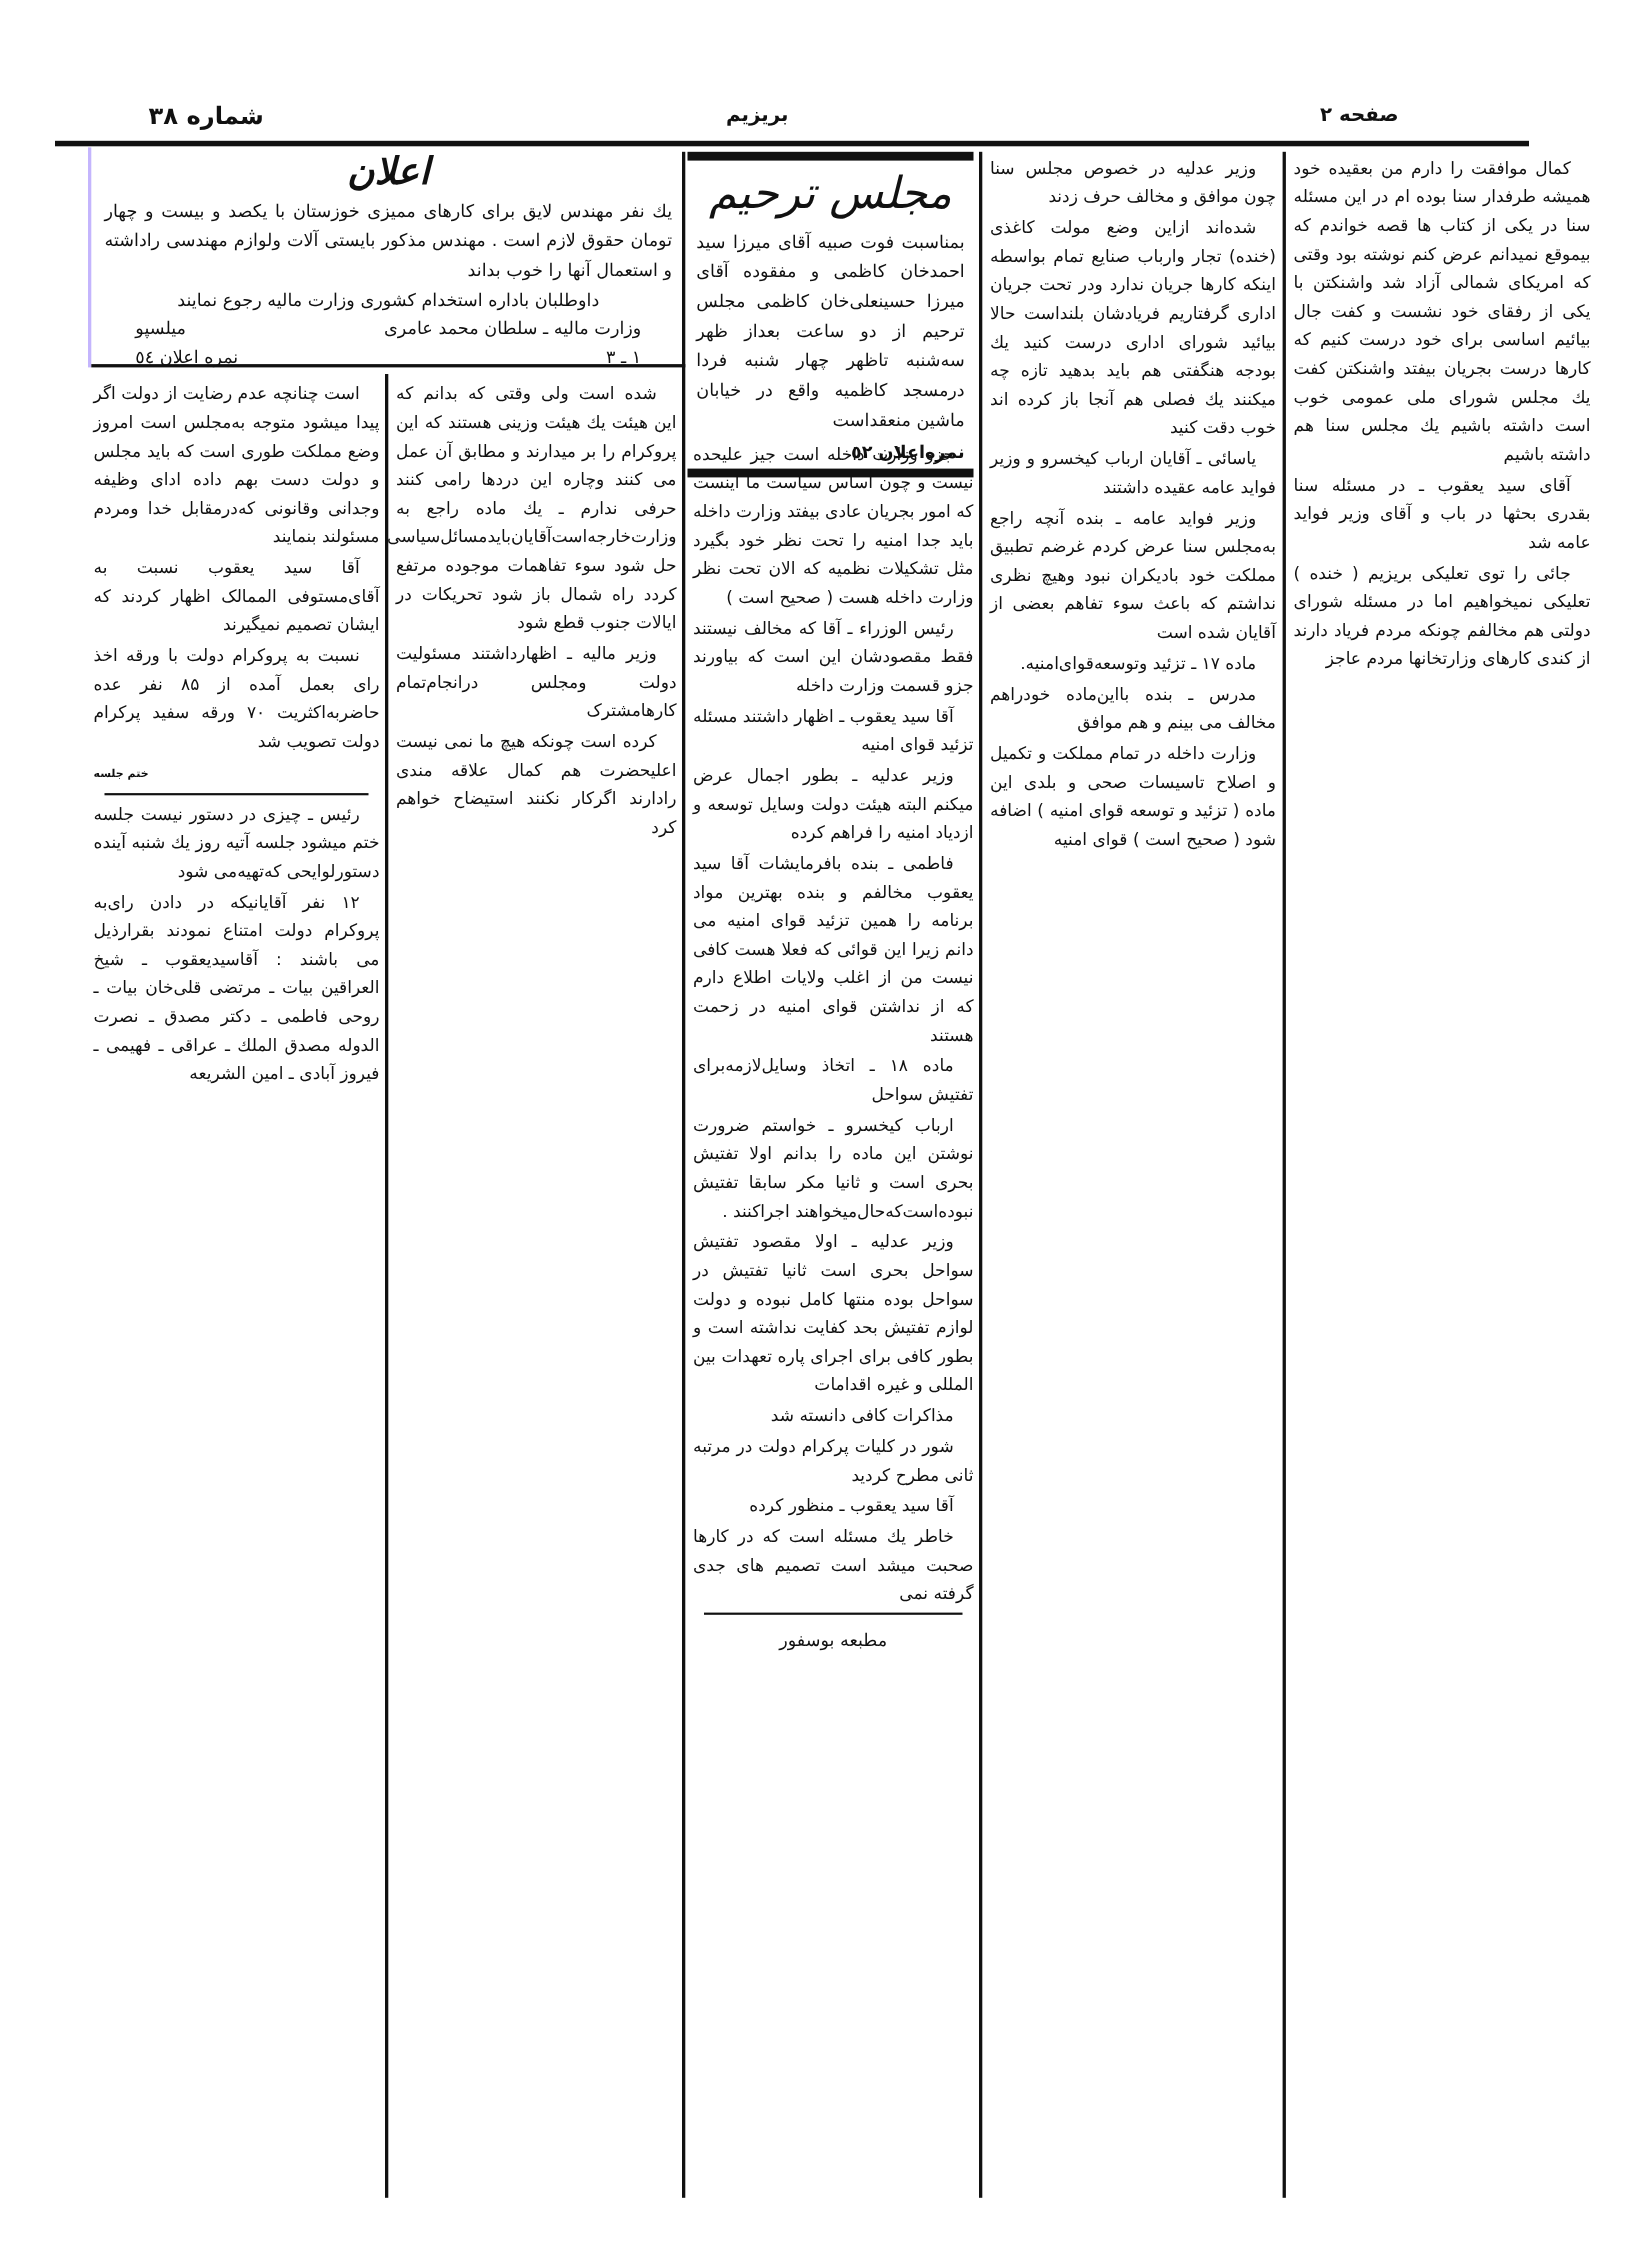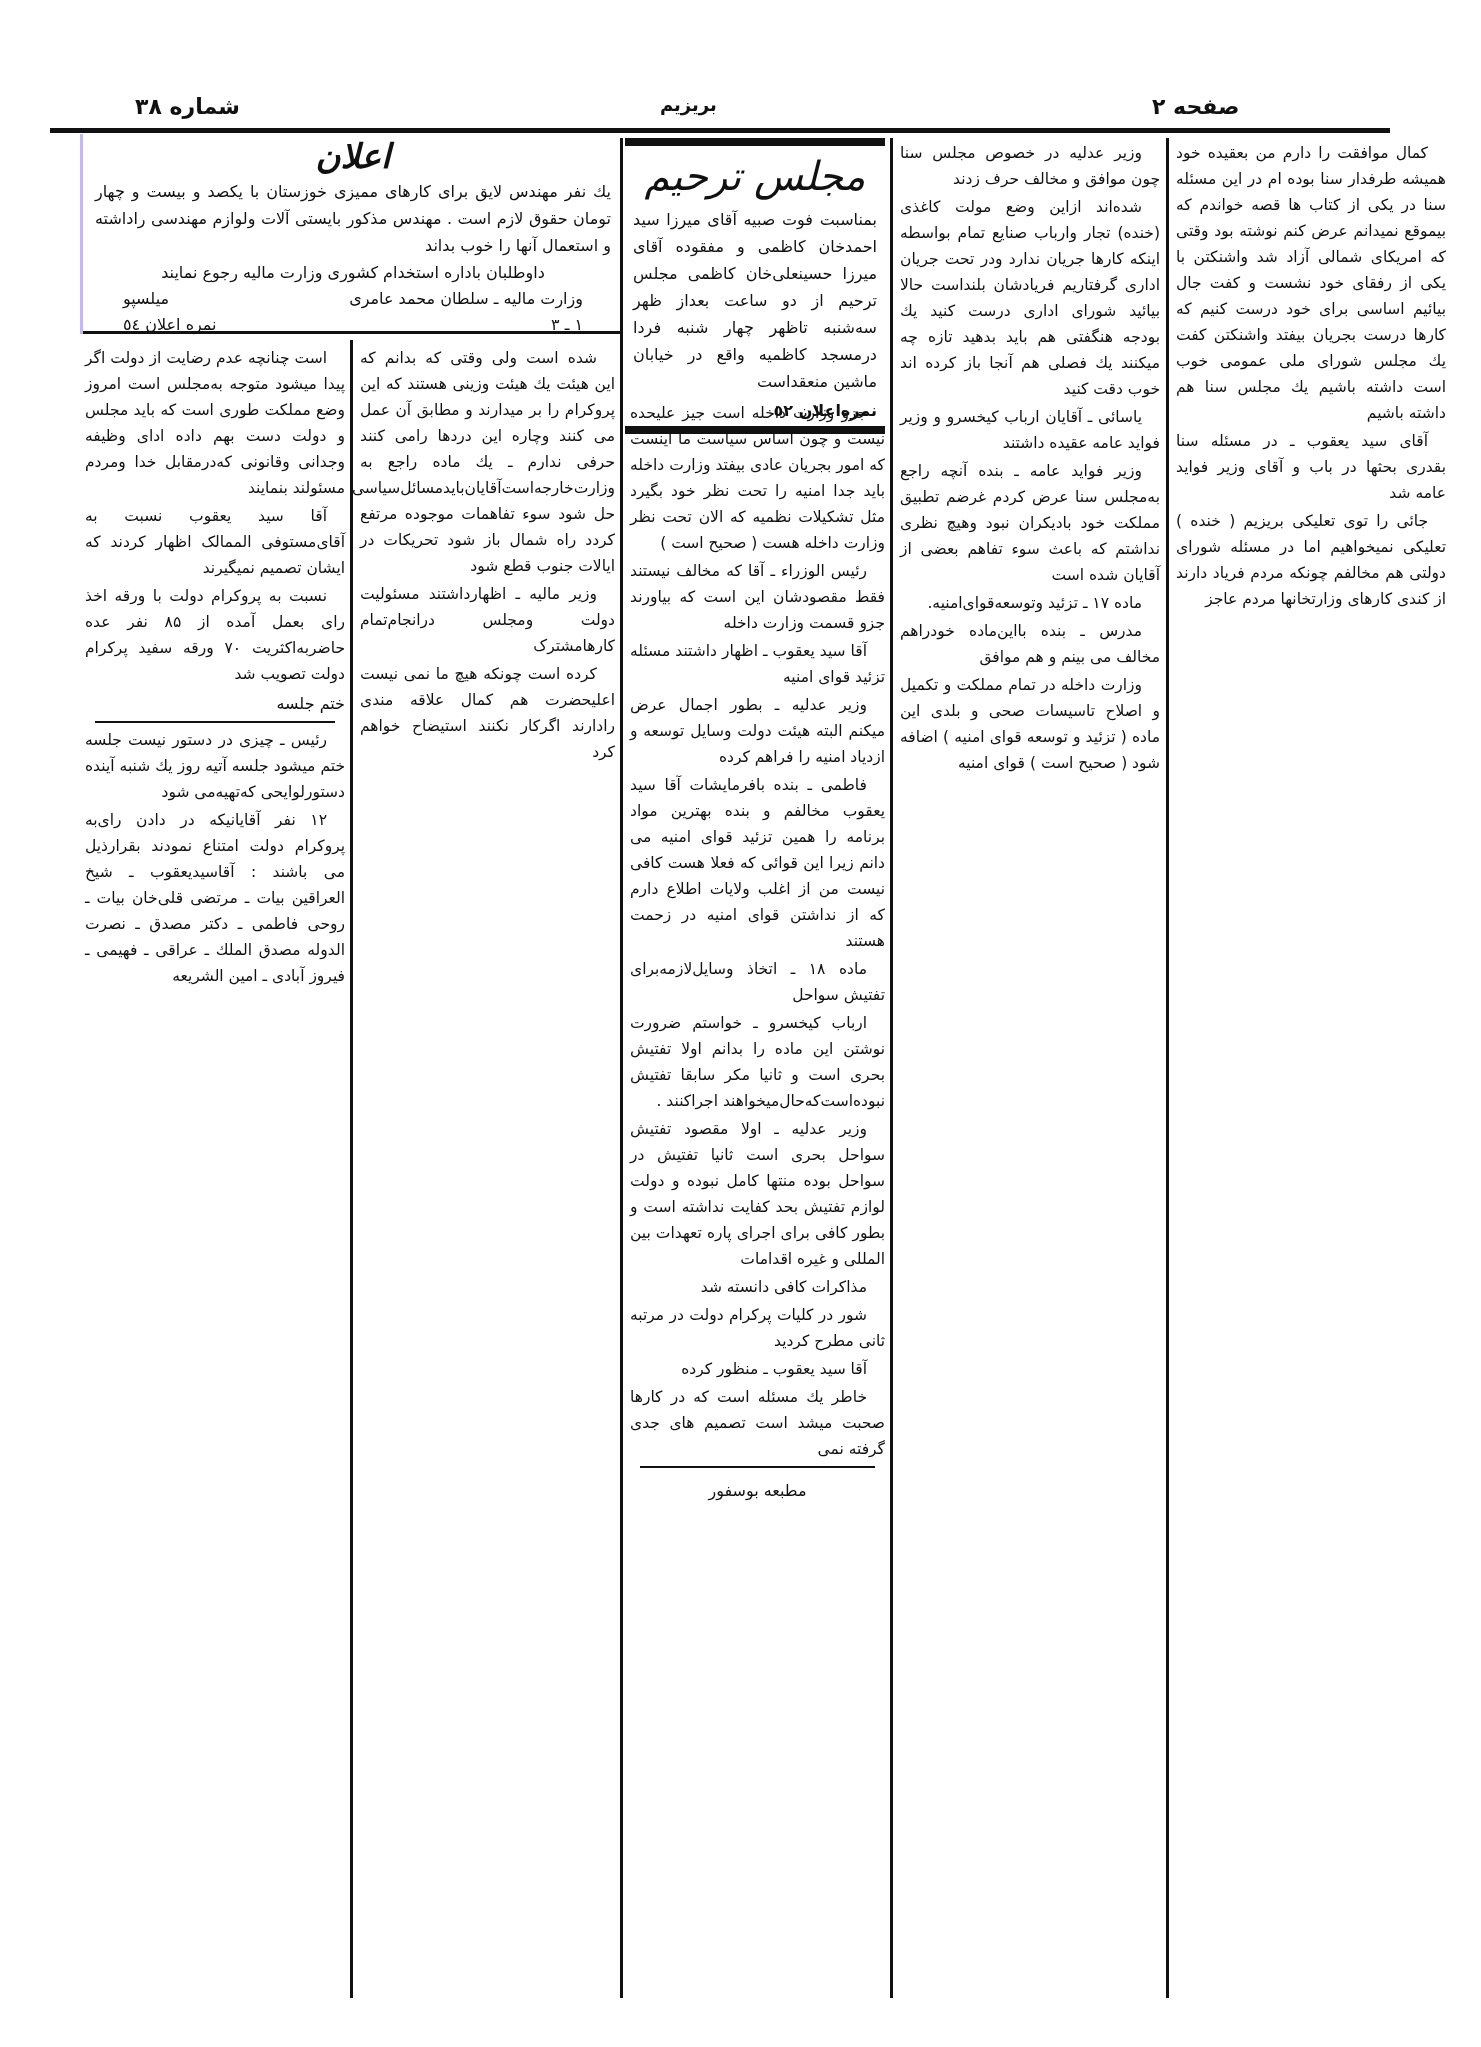--- a/index.html
+++ b/index.html
@@ -5,21 +5,21 @@
   html, body { margin:0; padding:0; background:#ffffff; }
   body { width:1481px; height:2047px; position:relative; overflow:hidden;
          font-family:"DejaVu Sans", sans-serif; color:#111; }
   .page { position:absolute; left:80px; top:90px; width:1370px; height:1920px; }
 
   
   .masthead { position:absolute; left:0; top:0; width:100%; height:40px; }
   .mast-rule { position:absolute; left:-30px; top:38px; width:1340px; height:5px; background:#111; }
   .mast-issue { position:absolute; left:55px; top:4px; font-size:22px; font-weight:bold; direction:rtl; }
   .mast-title { position:absolute; left:580px; top:4px; font-size:18px; font-weight:bold; direction:rtl; }
-  .mast-page  { position:absolute; left:1072px; top:4px; font-size:22px; font-weight:bold; direction:rtl;text-align:right; }
+  .mast-page  { position:absolute; left:1120px; top:4px; font-size:18px; font-weight:bold; direction:rtl;text-align:right; }
 
   .col { position:absolute; top:50px; direction:rtl; text-align:justify;
          font-size:15.5px; line-height:26px; font-family:"DejaVu Sans", sans-serif; }
   .col p { margin:0 0 2px 0; text-indent:18px; }
   .vrule { position:absolute; top:48px; width:3px; background:#111; }
 
   
   .ad { position:absolute; left:0; top:44px; width:540px; height:200px; direction:rtl; border-left:3px solid #c4b5fd; }
   .ad-title { text-align:center; font-size:34px; font-weight:bold; font-style:italic;
               font-family:"DejaVu Serif", serif; line-height:44px; }
@@ -28,21 +28,21 @@
   .ad-center { text-align:center; font-size:16px; line-height:27px; }
   .ad-bottom-rule { position:absolute; left:0; right:0; bottom:0; height:3px; background:#111; }
 
   
   .obit { position:absolute; left:545px; top:48px; width:260px; direction:rtl; }
   .obit-rule { height:8px; background:#111; }
   .obit-title { text-align:center; font-size:40px; font-family:"DejaVu Serif", serif; font-style:italic; line-height:60px; }
   .obit-body { font-size:16px; line-height:27px; padding:0 8px; text-align:justify; }
   .obit-num { font-size:16px; padding:6px 8px; font-weight:bold; }
 
-  .subhead { text-align:right; font-size:16px; margin:4px 0; }
+  .subhead { text-align:left; font-size:10px; margin:4px 0;font-weight:bold; }
   .endrule { height:2px; background:#111; margin:4px 10px; }
   .footer-print { text-align:center; font-size:16px; padding-top:6px; }
 </style>
 </head>
 <body>
 
 <div class="page">
 
   <div class="masthead">
     <span class="mast-issue">شماره ۳۸</span>

